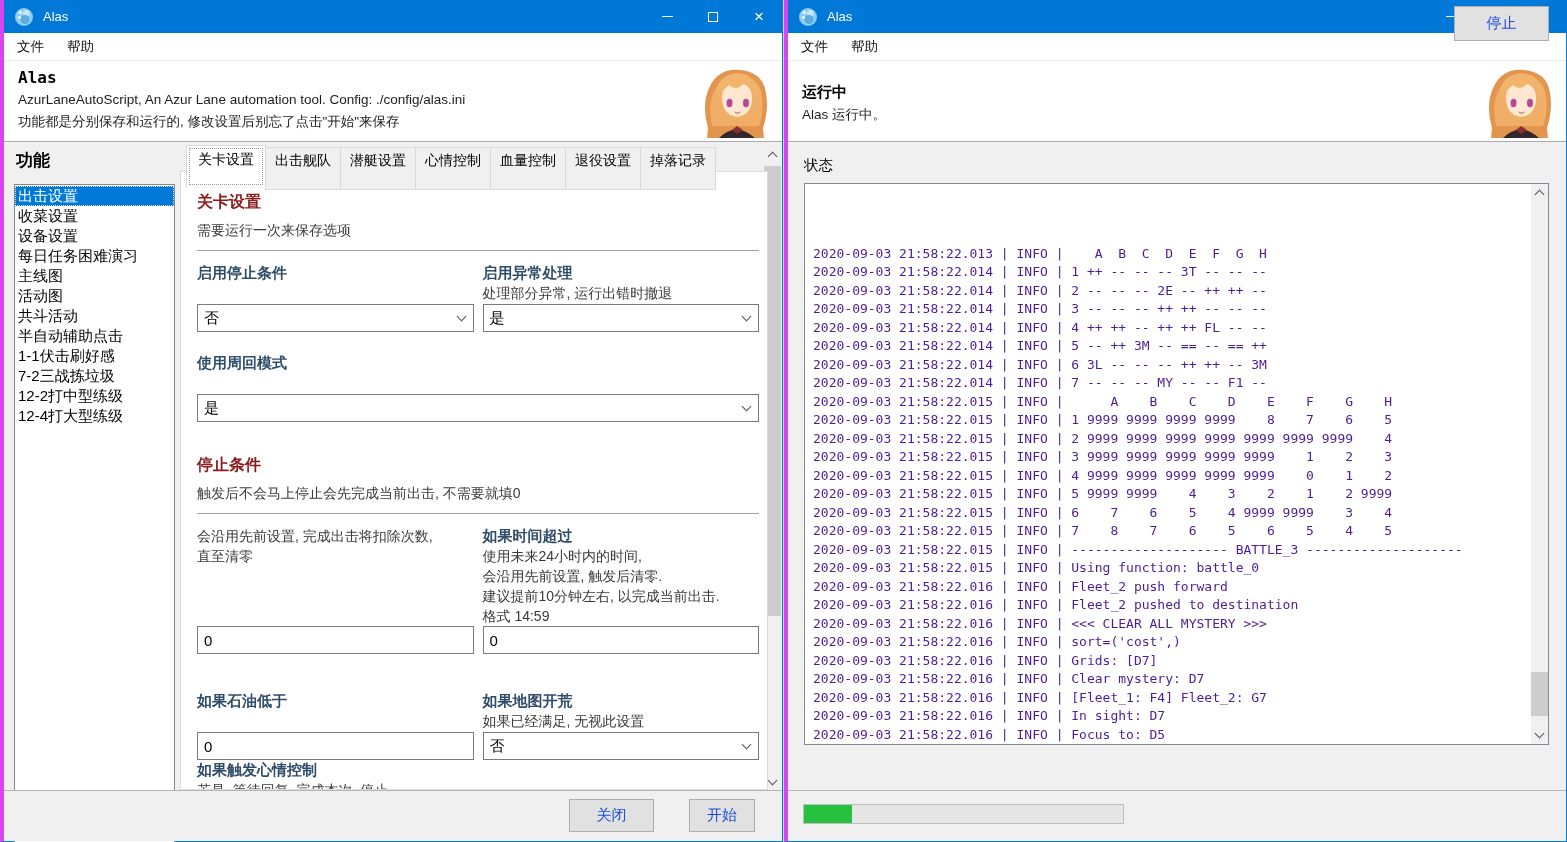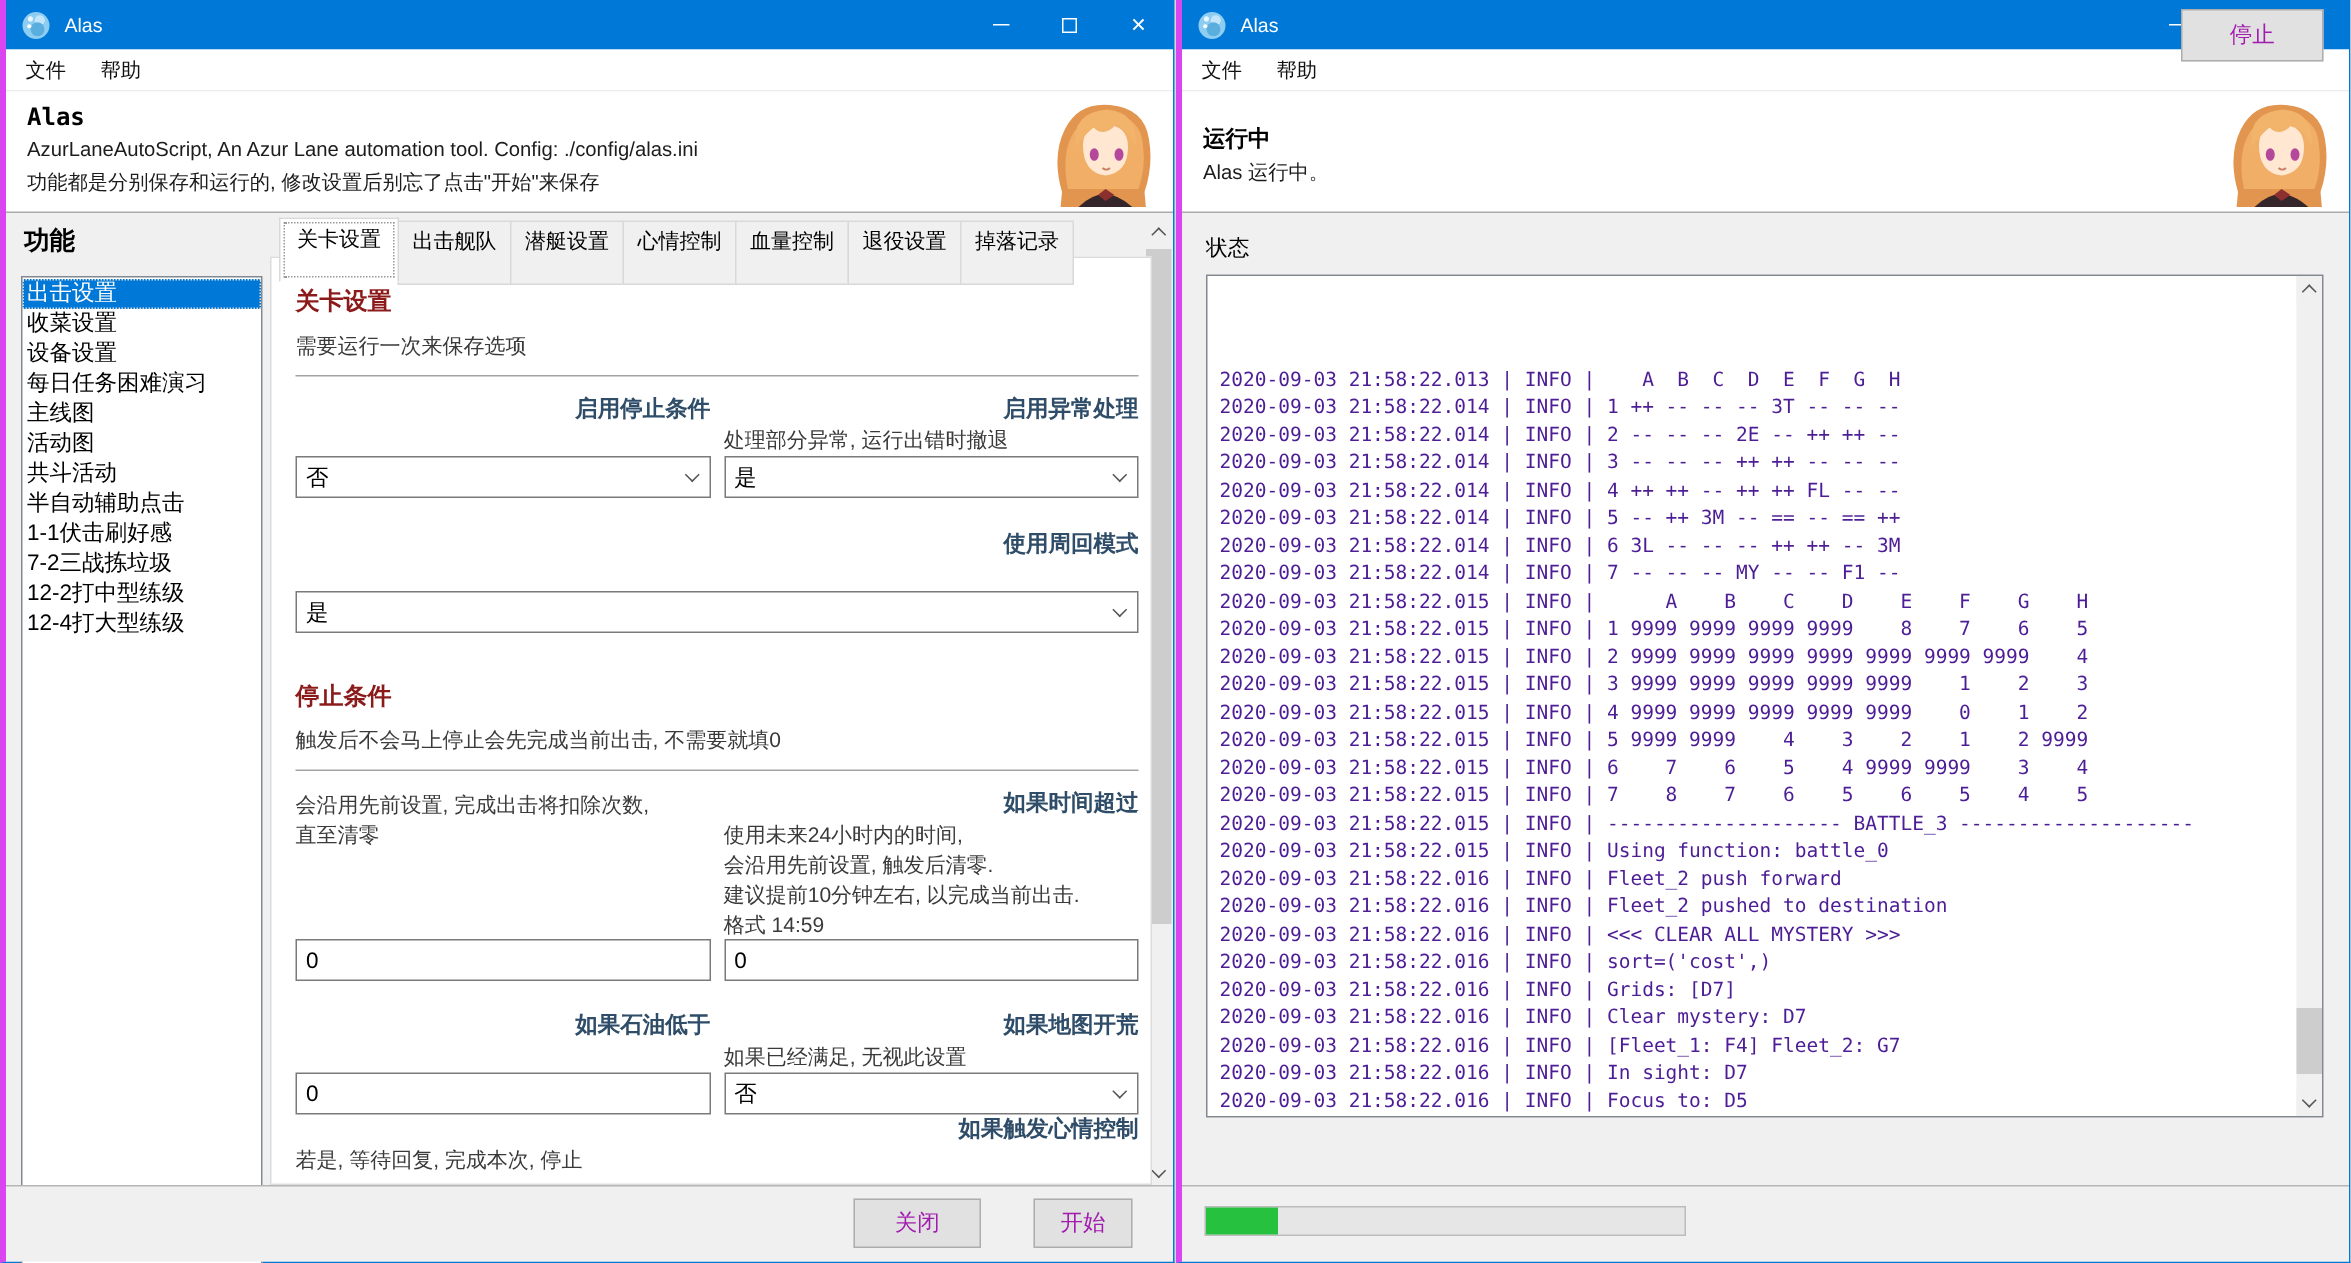--- a/index.html
+++ b/index.html
@@ -46,47 +46,47 @@
          margin-right:-1px; color:#000; position:relative; }
   .tab.active { background:#fff; border-bottom:1px solid #fff; padding:5px 11px 5px; top:-2px; z-index:4;
                 outline:1px dotted #9a9a9a; outline-offset:-4px; }
   .panel { position:absolute; left:176px; top:171px; width:588px; height:619px; background:#fff;
            border:1px solid #dcdcdc; padding:20px 8px 0 16px; overflow:hidden; z-index:2; }
 
   .section-title { font-size:16px; font-weight:bold; color:#8b1a1a; line-height:20px; margin-bottom:9px; }
   .section-desc { font-size:14px; line-height:19px; color:#3a3a3a; margin-bottom:10px; }
   .panel hr { border:none; border-top:1px solid #a3a3a3; margin:0 0 12px 0; }
   .frow { display:grid; grid-template-columns:1fr 1fr; column-gap:9px; }
-  .flabel { font-size:15px; font-weight:bold; color:#2f4d68; line-height:20px;text-align:right; }
+  .flabel { font-size:15px; font-weight:bold; color:#2f4d68; line-height:20px; }
   .fdesc { font-size:14px; line-height:20px; min-height:21px; color:#3a3a3a; white-space:pre-line; }
   .select, .tinput { height:28px; border:1px solid #7a7a7a; background:#fff; font-size:15px;
                      font-family:"Liberation Sans", sans-serif; color:#000; width:100%; }
   .select { display:flex; align-items:center; padding:0 8px 0 6px; position:relative; }
   .select .chev { margin-left:auto; }
   .tinput { padding:0 6px; }
   .chev { width:7px; height:7px; border-left:1.6px solid #555; border-top:1.6px solid #555;
           display:inline-block; transform:rotate(225deg); margin-top:-4px; }
   .chev.up { transform:rotate(45deg); margin-top:4px; }
-  .mt21 { margin-top:21px; } .mt29 { margin-top:33px; } .mt20 { margin-top:20px; }
+  .mt21 { margin-top:21px; } .mt29 { margin-top:33px; } .mt20 { margin-top:37px; }
   .mt19 { } .mb2 { margin-bottom:2px; }
 
   
   .vscroll { position:absolute; width:17px; background:#f0f0f0; }
   .vscroll .arrow { position:absolute; left:0; width:17px; height:17px; display:flex;
                     align-items:center; justify-content:center; background:#f0f0f0; }
   .vscroll .arrow.top { top:0; } .vscroll .arrow.bottom { bottom:0; }
   .vscroll .thumb { position:absolute; left:0; width:17px; background:#cdcdcd; }
   #left-scroll { right:1px; top:146px; height:645px; }
   #left-scroll .thumb { top:20px; height:450px; }
 
   
   .bottom-bar { position:absolute; left:0; right:0; bottom:0; height:51px; background:#f0f0f0;
                 border-top:1px solid #b5b5b5; }
   .btn { position:absolute; height:33px; background:#e1e1e1; border:1px solid #adadad;
-         font-size:15px; color:#a21caf; display:flex; align-items:center; justify-content:center;
+         font-size:15px; color:#1d4ed8; display:flex; align-items:center; justify-content:center;
          font-family:"Liberation Sans", sans-serif; }
   #btn-close { left:565px; top:8px; width:85px; }
   #btn-start { left:685px; top:8px; width:66px; }
   #btn-stop  { left:666px; top:6px; width:95px; height:35px; }
 
   
   .status-heading { position:absolute; left:16px; top:156px; font-size:14.5px; color:#000; }
   .logbox { position:absolute; left:16px; top:183px; width:745px; height:562px; background:#fff;
             border:1px solid #828790; overflow:hidden; }
   .logpre { position:absolute; left:0; top:0; right:17px; bottom:0; padding:5px 0 0 8px;

